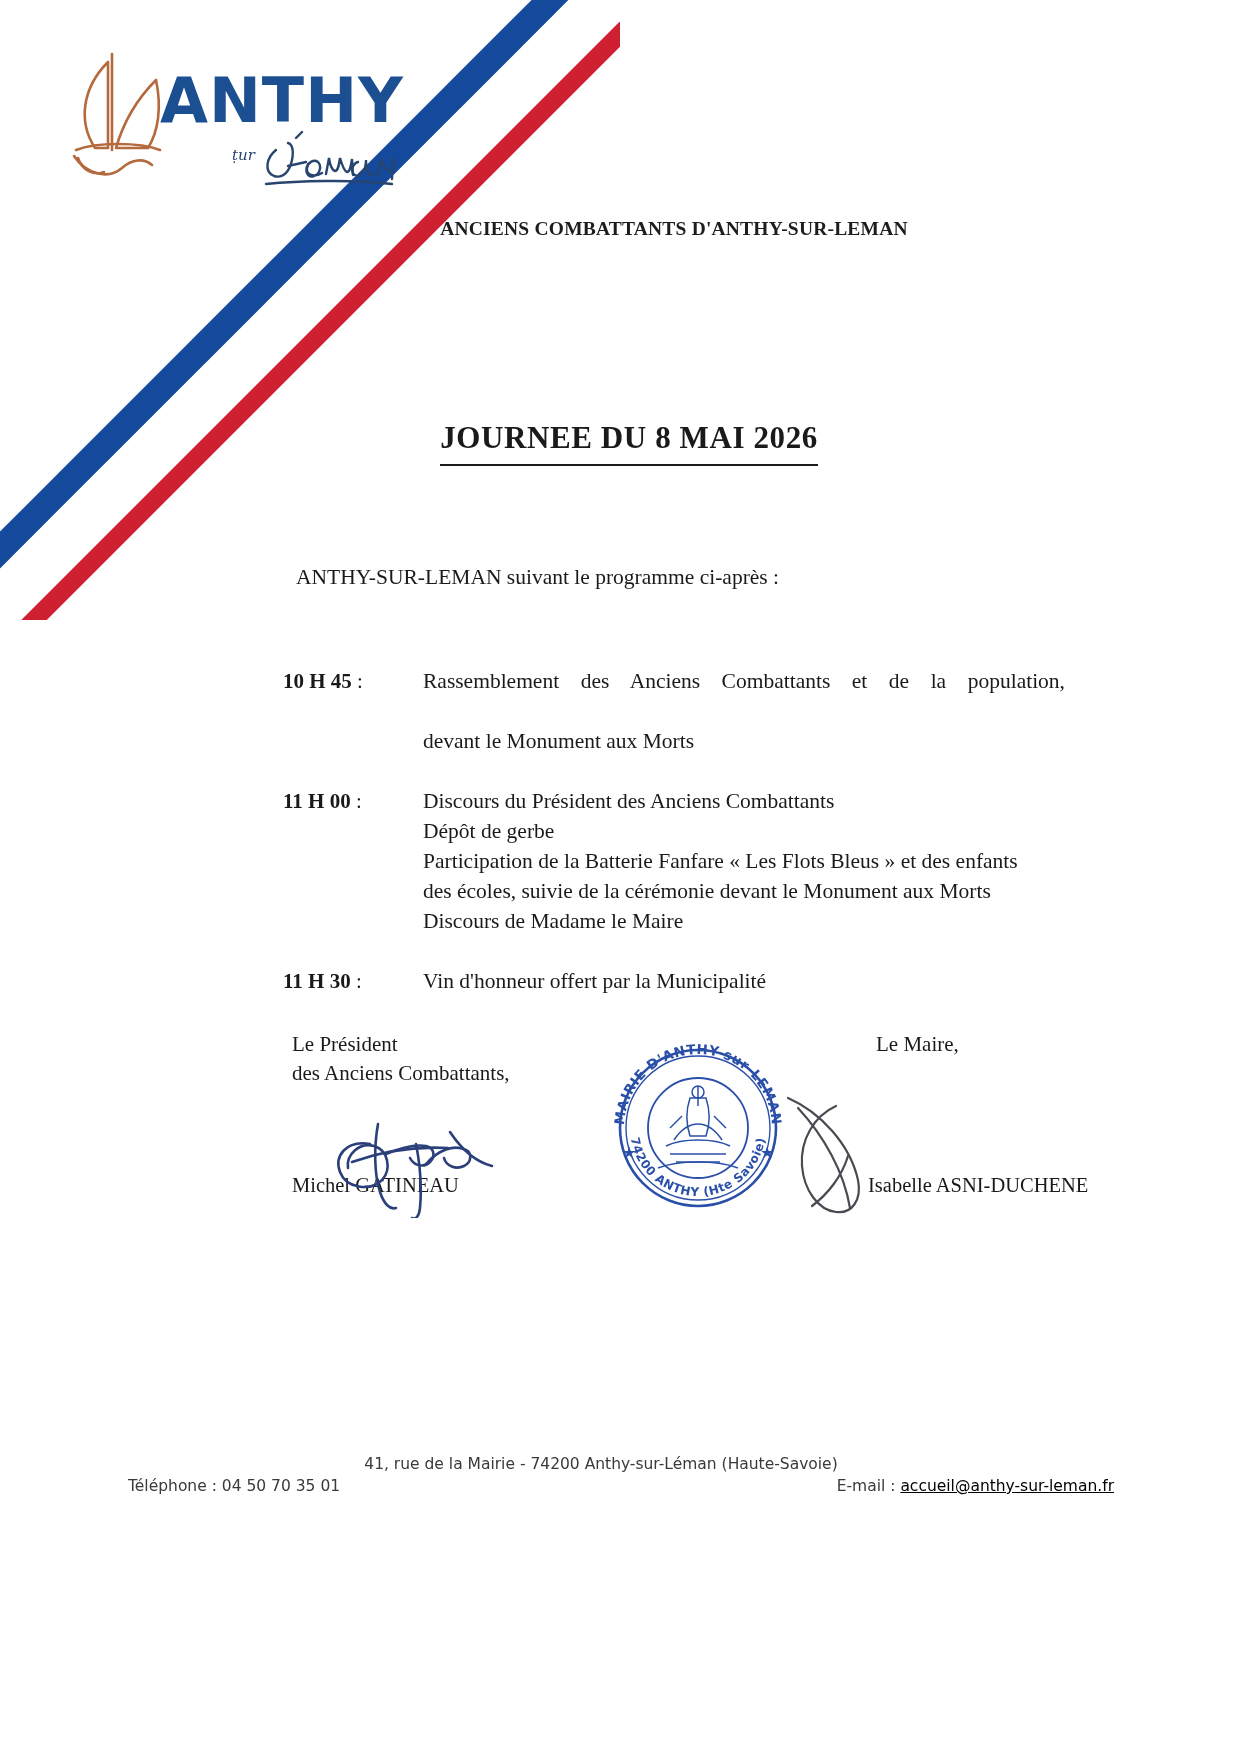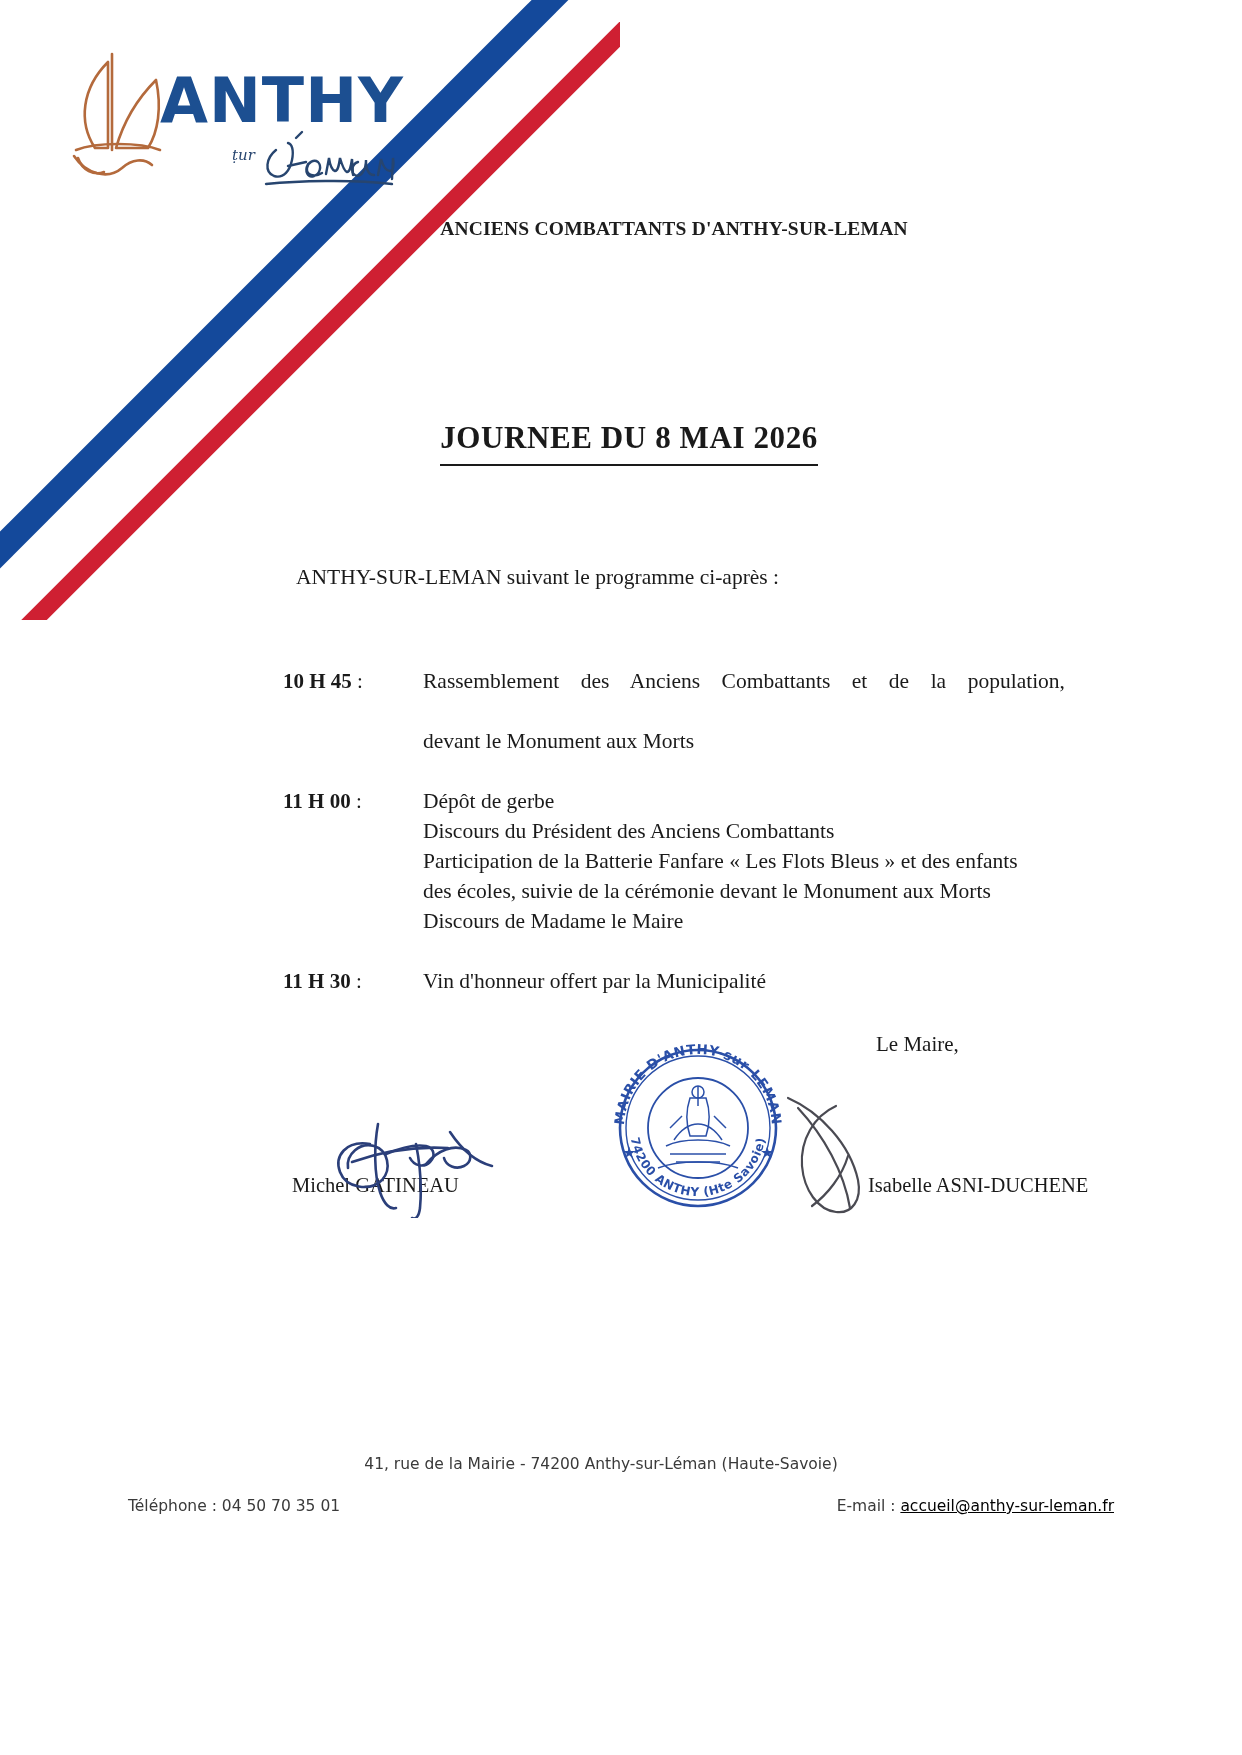--- a/index.html
+++ b/index.html
@@ -73,21 +73,21 @@
   #handsig-right { left:758px; top:52px; }
   #stamp { position:absolute; left:598px; top:-2px; }
 
   
   .footer {
     position:absolute; left:0; top:1455px; width:1242px;
     font-family:"DejaVu Sans", sans-serif;
     font-size:15.5px; color:#3a3a3a;
   }
   .footer .addr { text-align:center; width:1242px; margin-left:-20px; }
-  .footer .row2 { position:relative; margin-top:24px; height:22px; }
+  .footer .row2 { position:relative; margin-top:4px; height:22px; }
   .footer .tel { position:absolute; left:128px; top:0; }
   .footer .mail { position:absolute; right:128px; top:0; }
   .footer .mail a { color:#000000; }
 </style>
 </head>
 <body>
 
 <svg id="tricolor" viewBox="0 0 620 620" width="620" height="620">
   <g>
     <line x1="620" y1="-70" x2="-70" y2="620" stroke="#14499b" stroke-width="26"></line>
@@ -149,42 +149,46 @@
       <div>devant le Monument aux Morts</div>
     </div>
   </div>
 
   <div class="sched-row">
     <div class="sched-time">
       <span>11 H 00</span>
       <span class="colon">:</span>
     </div>
     <div class="sched-body">
+      <div>Discours du Président des Anciens Combattants</div>
       <div>Dépôt de gerbe</div>
-      <div>Discours du Président des Anciens Combattants</div>
       <div>Participation de la Batterie Fanfare « Les Flots Bleus » et des enfants</div>
       <div>des écoles, suivie de la cérémonie devant le Monument aux Morts</div>
       <div>Discours de Madame le Maire</div>
     </div>
   </div>
 
   <div class="sched-row">
     <div class="sched-time">
       <span>11 H 30</span>
       <span class="colon">:</span>
     </div>
     <div class="sched-body">
       <div>Vin d'honneur offert par la Municipalité</div>
     </div>
   </div>
 
 </div>
 
 <div class="sigs">
 
+  <div class="sig-left">
+    <div>Le Président</div>
+    <div>des Anciens Combattants,</div>
+  </div>
 
   <div class="sig-right">
     <div>Le Maire,</div>
   </div>
 
   <div class="sig-name-left">Michel GATINEAU</div>
   <div class="sig-name-right">Isabelle ASNI-DUCHENE</div>
 
   <svg class="handsig" id="handsig-left" width="190" height="130" viewBox="0 0 190 130">
     <g fill="none" stroke="#2b3f7a" stroke-width="2.6" stroke-linecap="round">

